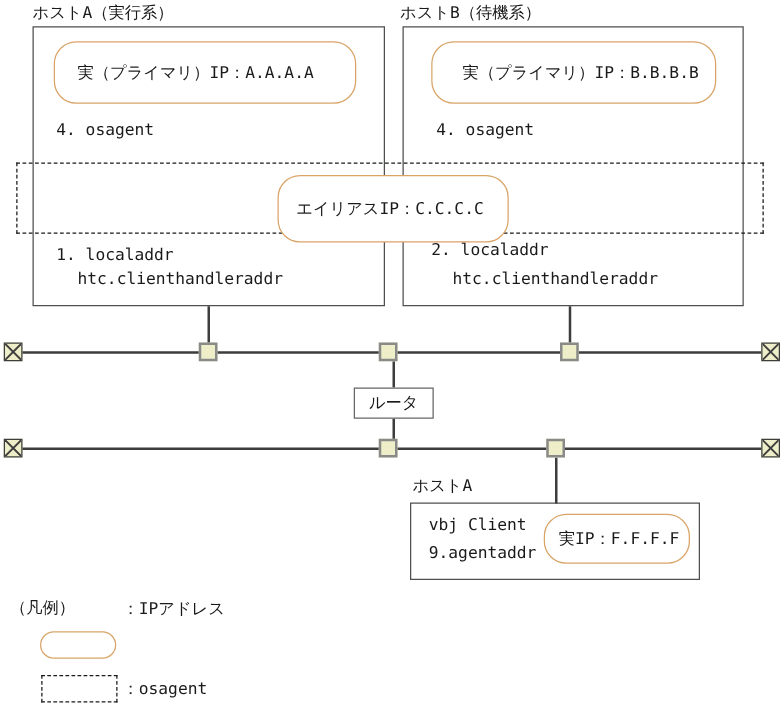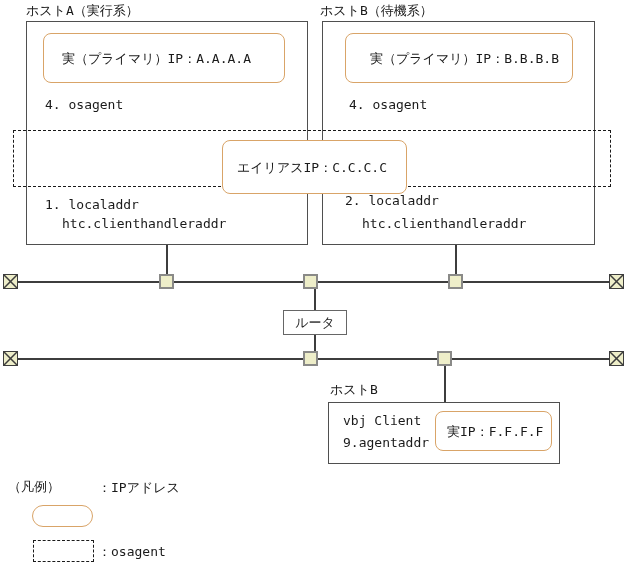--- a/index.html
+++ b/index.html
@@ -16,21 +16,21 @@
   body{
     width:627px;height:568px;position:relative;overflow:hidden;
     font-family:"DejaVu Sans Mono","Liberation Mono",monospace;
     color:var(--text);
   }
   .abs{position:absolute;}
   .txt{font-size:13px;line-height:15px;white-space:nowrap;}
   .box{border:1.5px solid var(--box-border);background:transparent;}
   .pill{
     border:1.5px solid var(--ip-border);
-    border-radius:8px;background:#ffffff;
+    border-radius:18px;background:#ffffff;
     display:flex;align-items:center;
   }
   .pill .txt{padding-left:18px;}
   .dashedbox{border:1.8px dashed var(--dash);background:transparent;}
   .hline{height:2px;background:var(--line);}
   .vline{width:1.5px;background:var(--line);}
   .tap{
     width:15px;height:15px;
     background:var(--node-fill);
     border:2px solid var(--node-border);
@@ -108,21 +108,21 @@
 <div class="abs term z2" style="left:609px;top:351px;">
   <svg viewBox="0 0 12 12" preserveAspectRatio="none">
       <line x1="0" y1="0" x2="12" y2="12" stroke="#3d3d3d" stroke-width="1.4"></line>
       <line x1="12" y1="0" x2="0" y2="12" stroke="#3d3d3d" stroke-width="1.4"></line>
     </svg>
 </div>
 <div class="abs tap z2" style="left:303px;top:351px;"></div>
 <div class="abs tap z2" style="left:437px;top:351px;"></div>
 <div class="abs vline" style="left:444px;top:366px;height:37px;"></div>
 
-<div class="abs txt" style="left:330px;top:382px;">ホストB</div>
+<div class="abs txt" style="left:330px;top:382px;">ホストA</div>
 <div class="abs box z1" style="left:328px;top:402px;width:232px;height:62px;"></div>
 <div class="abs txt" style="left:343px;top:413px;">vbj Client</div>
 <div class="abs txt" style="left:343px;top:435px;">9.agentaddr</div>
 <div class="abs pill z3" style="left:435px;top:411px;width:117px;height:40px;">
   <span class="txt" style="padding-left:11px;">実IP：F.F.F.F</span>
 </div>
 
 <div class="abs txt" style="left:8px;top:479px;">（凡例）</div>
 <div class="abs pill" style="left:32px;top:505px;width:61px;height:22px;border-radius:11px;"></div>
 <div class="abs txt" style="left:98px;top:480px;">：IPアドレス</div>

